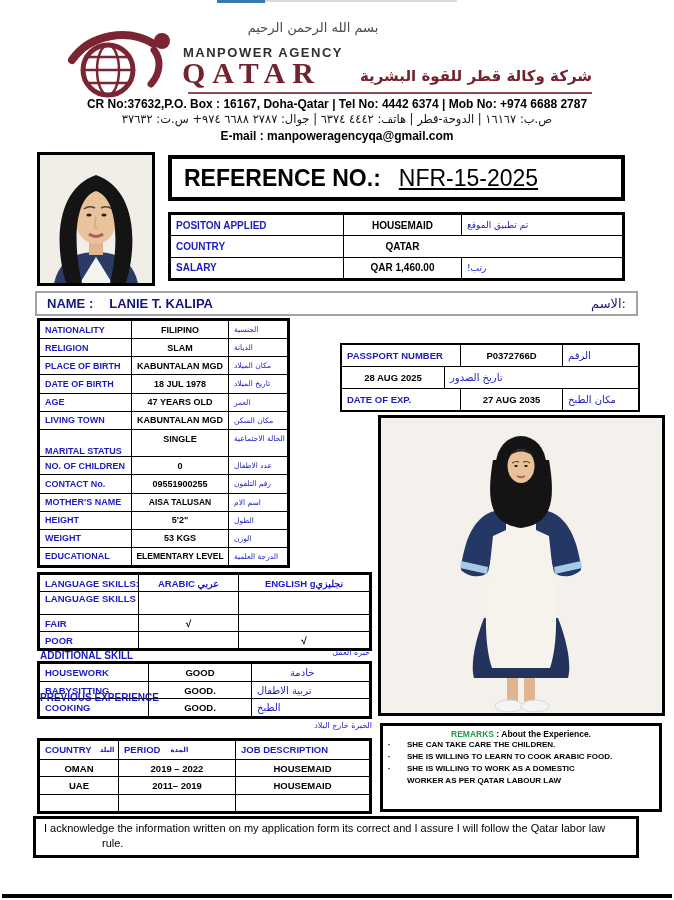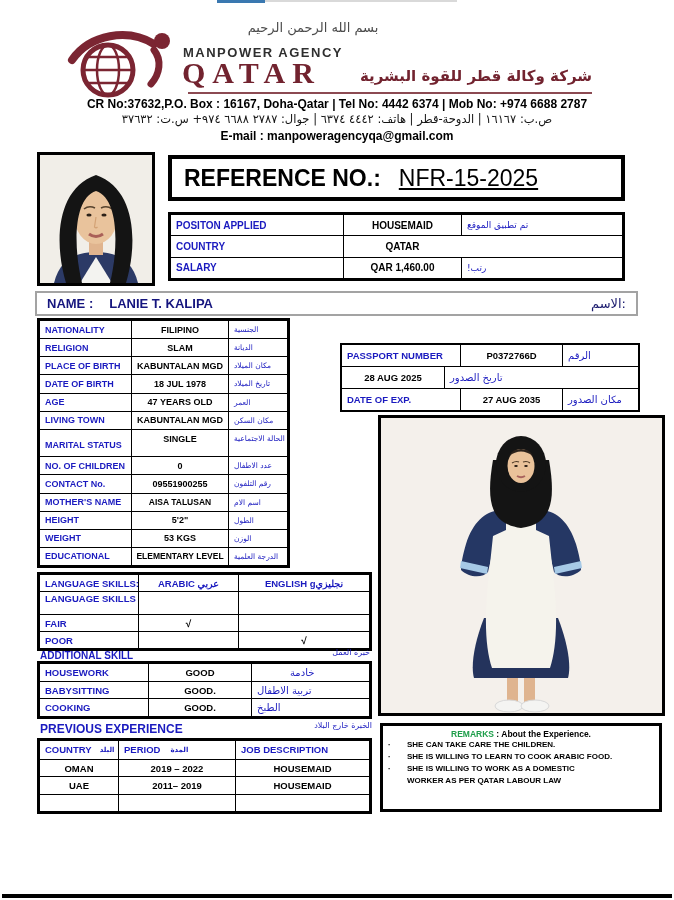--- a/index.html
+++ b/index.html
@@ -187,21 +187,21 @@
           <span>LIVING TOWN</span>
         </div>
       <div class="td valc f9" style="width:97px;">
           <span>KABUNTALAN MGD</span>
         </div>
       <div class="td arac f75 ar" style="flex:1;">
           <span>مكان السكن</span>
         </div>
     </div>
     <div class="tr tall">
-      <div class="td lblc f9" style="width:91px; align-items:center; padding-top:4px;">
+      <div class="td lblc f9" style="width:91px; align-items:flex-end; padding-top:4px;">
           <span>MARITAL STATUS</span>
         </div>
       <div class="td valc f9" style="width:97px; align-items:flex-start; padding-top:4px;">
           <span>SINGLE</span>
         </div>
       <div class="td arac f75 ar" style="flex:1; align-items:flex-start; padding-top:4px;">
           <span>الحالة الاجتماعية</span>
         </div>
     </div>
     <div class="tr">
@@ -293,21 +293,21 @@
         </div>
     </div>
     <div class="tr">
       <div class="td lblc f95" style="width:118px;">
           <span>DATE OF EXP.</span>
         </div>
       <div class="td valc f95" style="width:102px;">
           <span>27 AUG 2035</span>
         </div>
       <div class="td arac f8 ar" style="flex:1;">
-          <span>مكان الصدور</span>
+          <span>مكان الطبخ</span>
         </div>
     </div>
   </div>
 
   <div class="abs" style="left:378px; top:415px; width:287px; height:301px; border:3px solid #000; box-sizing:border-box; overflow:hidden;">
     <svg width="281" height="295" viewBox="0 0 281 295">
       <rect width="281" height="295" fill="#f4f0eb"></rect>
       <rect x="126" y="250" width="11" height="39" rx="5" fill="#dfb48f"></rect>
       <rect x="143" y="250" width="11" height="39" rx="5" fill="#dfb48f"></rect>
       <path d="M103,200 L177,200 C188,228 190,250 187,260 L93,260 C90,250 92,228 103,200 Z" fill="#24335c"></path>
@@ -409,21 +409,21 @@
         </div>
       <div class="td valc f95" style="width:103px;">
           <span>GOOD.</span>
         </div>
       <div class="td arac f8 ar" style="flex:1;">
           <span>الطبخ</span>
         </div>
     </div>
   </div>
 
-  <div class="abs blue-title" style="left:40px; top:722px; font-size:12px;">PREVIOUS EXPERIENCE</div>
+  <div class="abs blue-title" style="left:40px; top:692px; font-size:10px;">PREVIOUS EXPERIENCE</div>
   <div class="abs ar" style="left:230px; top:721px; width:142px; text-align:right; font-size:8px; color:#1a1abf;">الخبرة خارج البلاد</div>
   <div class="tbl" style="left:37px; top:738px; width:335px; height:76px;">
     <div class="tr" style="flex:1.1;">
       <div class="td lblc f95" style="width:78px; gap:8px;">
         <span>COUNTRY</span>
         <span class="ar" style="font-size:7px;">البلد</span>
       </div>
       <div class="td lblc f95" style="width:117px; gap:10px;">
         <span>PERIOD</span>
         <span class="ar" style="font-size:7px;">المدة</span>
@@ -482,16 +482,20 @@
     <div class="remark-line">
       <span class="remark-bullet">·</span>
       <span>SHE IS WILLING TO WORK AS A DOMESTIC</span>
     </div>
     <div class="remark-line">
       <span class="remark-bullet"></span>
       <span>WORKER AS PER QATAR LABOUR LAW</span>
     </div>
   </div>
 
+  <div class="abs" style="left:33px; top:816px; width:606px; height:42px; border:3px solid #000; box-sizing:border-box; padding:2px 8px; font-size:11px; line-height:1.35;">
+    <div>I acknowledge the information written on my application form its correct and I assure I will follow the Qatar labor law</div>
+    <div style="padding-left:58px;">rule.</div>
+  </div>
 
   <div class="abs" style="left:2px; top:894px; width:670px; height:4px; background:#000;"></div>
 
 </div>
 
 </body></html>

